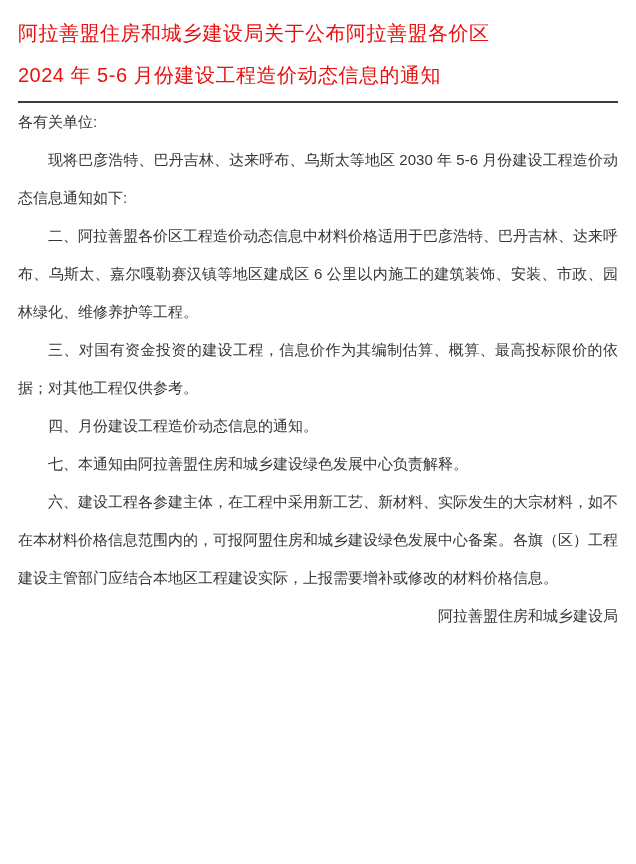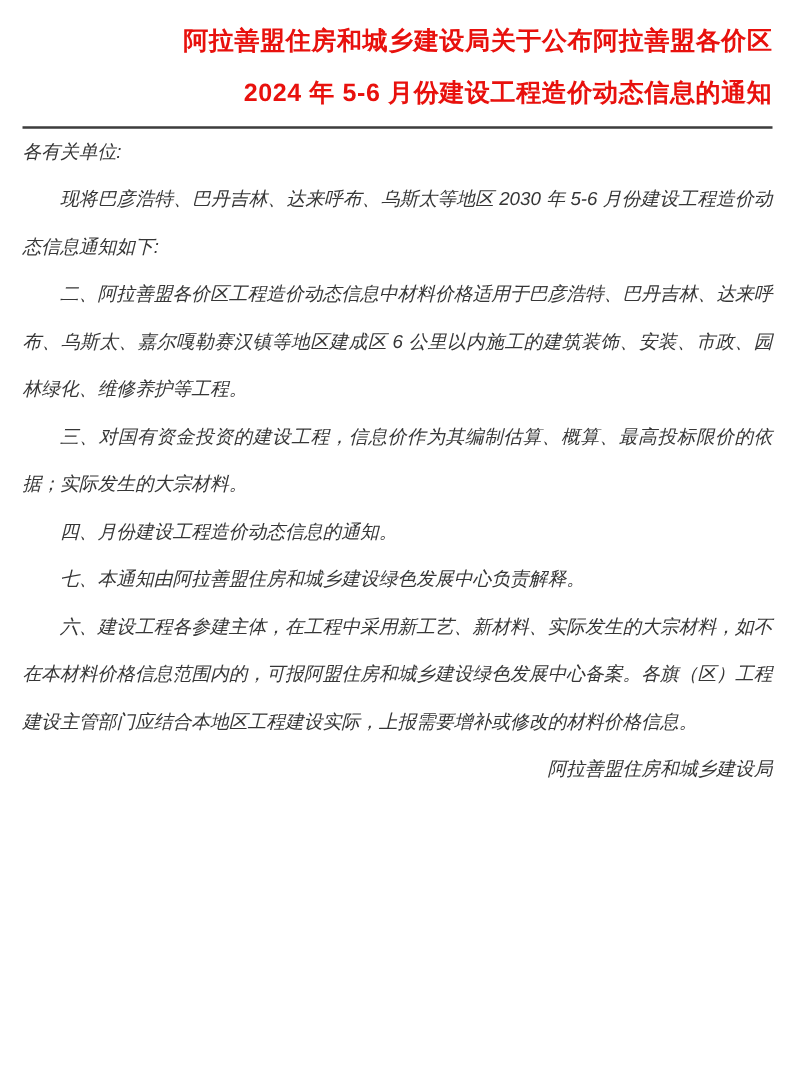--- a/index.html
+++ b/index.html
@@ -12,44 +12,43 @@
     width: 636px;
     height: 864px;
     box-sizing: border-box;
     background: #ffffff;
     padding: 12px 18px 0 18px;
     font-family: "Liberation Sans", "DejaVu Sans", sans-serif;
     overflow: hidden;
   }
   .doc-title {
     margin: 0;
-    text-align: right;
+    text-align: left;
     color: var(--title-red, #e8110d);
     font-size: 20px;
-    font-weight: bold;
+    font-weight: normal;
     line-height: 42px;
     letter-spacing: 0.5px;
   }
   .title-line {
     display: block;
   }
   .divider {
     border: none;
     border-top: 2px solid var(--divider-color, #3d3d3d);
     margin: 5px 0 0 0;
   }
   .doc-body {
     color: var(--body-color, #363636);
     font-size: 15px;
     line-height: 38px;
     text-align: justify;
   }
   .doc-body p {
     margin: 0;
-    font-style: italic;
   }
   .salutation {
     text-indent: 0;
   }
   .para {
     text-indent: 2em;
   }
   .signature {
     text-align: right;
     text-indent: 0;
@@ -68,21 +67,21 @@
   <hr class="divider">
 
   <div class="doc-body">
     <p class="salutation">各有关单位:</p>
 
     <p class="para">现将巴彦浩特、巴丹吉林、达来呼布、乌斯太等地区 2030 年 5-6 月份建设工程造价动态信息通知如下:</p>
 
 
     <p class="para">二、阿拉善盟各价区工程造价动态信息中材料价格适用于巴彦浩特、巴丹吉林、达来呼布、乌斯太、嘉尔嘎勒赛汉镇等地区建成区 6 公里以内施工的建筑装饰、安装、市政、园林绿化、维修养护等工程。</p>
 
-    <p class="para">三、对国有资金投资的建设工程，信息价作为其编制估算、概算、最高投标限价的依据；实际发生的大宗材料。</p>
+    <p class="para">三、对国有资金投资的建设工程，信息价作为其编制估算、概算、最高投标限价的依据；对其他工程仅供参考。</p>
 
     <p class="para">四、月份建设工程造价动态信息的通知。</p>
 
 
     <p class="para">七、本通知由阿拉善盟住房和城乡建设绿色发展中心负责解释。</p>
 
     <p class="para">六、建设工程各参建主体，在工程中采用新工艺、新材料、实际发生的大宗材料，如不在本材料价格信息范围内的，可报阿盟住房和城乡建设绿色发展中心备案。各旗（区）工程建设主管部门应结合本地区工程建设实际，上报需要增补或修改的材料价格信息。</p>
 
     <p class="signature org">阿拉善盟住房和城乡建设局</p>
 

